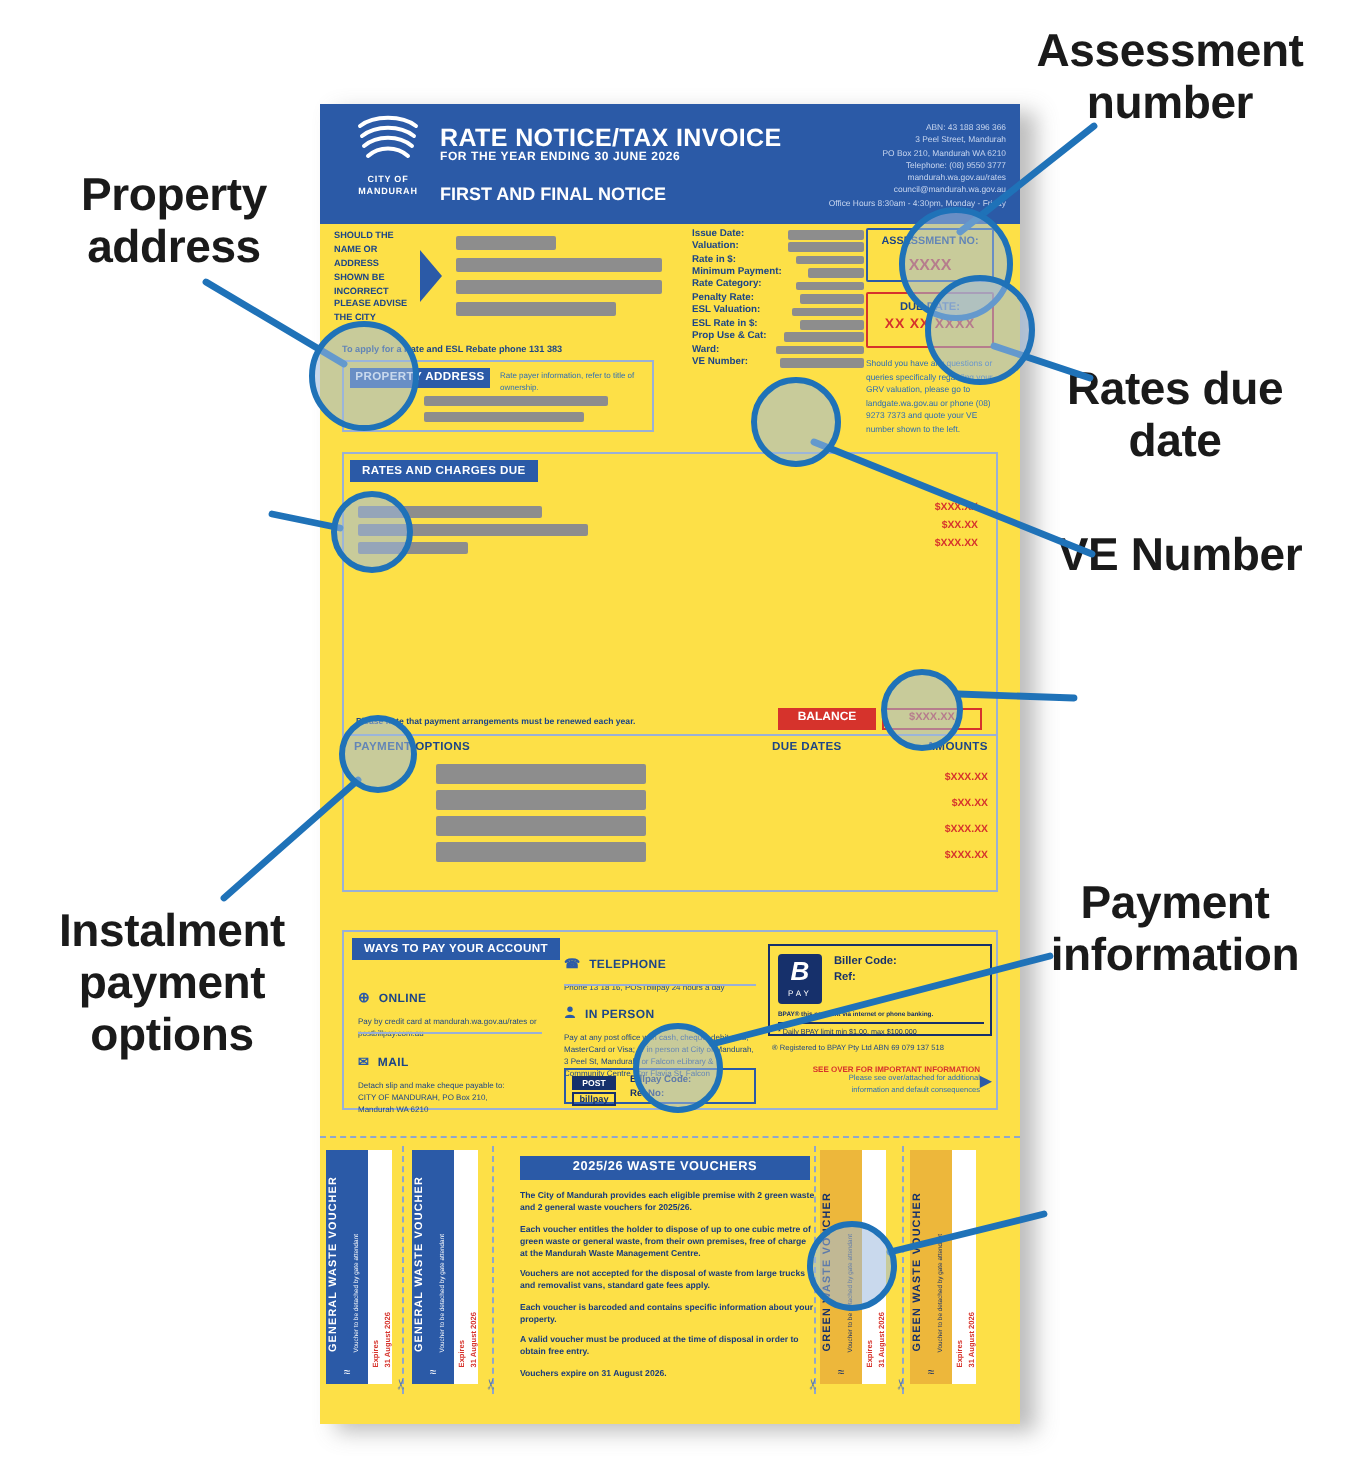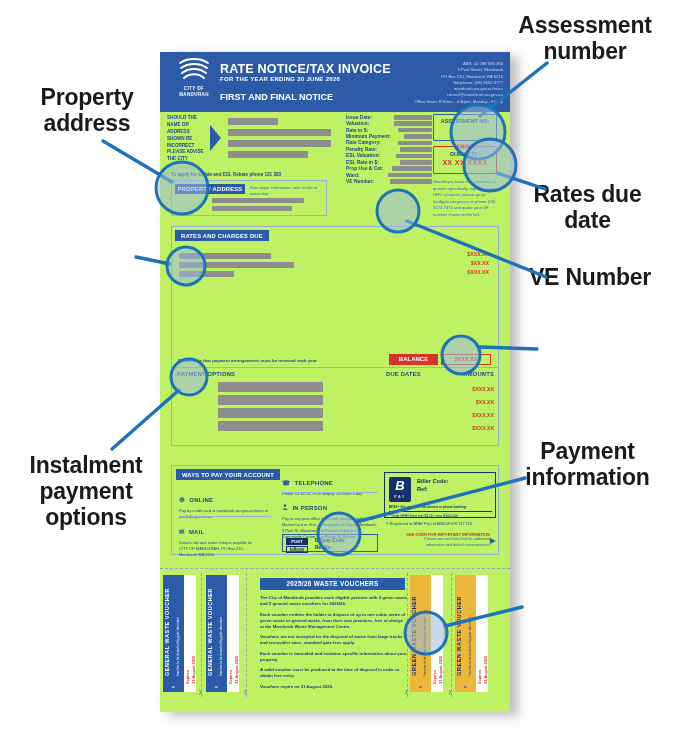--- a/index.html
+++ b/index.html
@@ -5,21 +5,21 @@
   * { margin:0; padding:0; box-sizing:border-box; }
   html,body { width:676px; height:732px; background:#ffffff; font-family:"Liberation Sans", sans-serif; }
   #page { position:relative; width:676px; height:732px; background:#fff; overflow:hidden; }
   .pre { white-space:pre-line; }
   .abs { position:absolute; }
 
   
   .callout { position:absolute; color:#1a1a1a; font-size:23px; font-weight:600; line-height:1.13; text-align:center; letter-spacing:-0.2px; }
 
   
-  .doc { position:absolute; left:160px; top:52px; width:350px; height:660px; background:#bef264; box-shadow:8px 4px 10px rgba(110,110,110,0.45); }
+  .doc { position:absolute; left:160px; top:52px; width:350px; height:660px; background:#fde047; box-shadow:8px 4px 10px rgba(110,110,110,0.45); }
   .bar { background:#8d8d8d; border-radius:1px; display:block; }
 
   .doc-header { position:absolute; left:0; top:0; width:350px; height:60px; background:#2b5aa7; color:#fff; }
   .logo-wrap { position:absolute; left:10px; top:5px; width:48px; text-align:center; }
   .logo-caption { font-size:4.5px; font-weight:bold; letter-spacing:.4px; line-height:1.3; margin-top:1px; }
   .doc-title { position:absolute; left:60px; top:10px; font-size:12.5px; font-weight:bold; letter-spacing:.2px; }
   .doc-subtitle { position:absolute; left:60px; top:24px; font-size:6px; font-weight:bold; letter-spacing:.3px; }
   .doc-notice { position:absolute; left:60px; top:40px; font-size:9px; font-weight:bold; }
   .doc-contact { position:absolute; right:7px; top:9px; width:125px; font-size:4.2px; line-height:1.5; text-align:right; color:#c8d6ef; }
 
@@ -28,21 +28,21 @@
   .name-bars { position:absolute; left:68px; top:66px; }
   .name-bars .bar { margin-bottom:4.5px; height:6.5px; }
 
   .fields { position:absolute; left:186px; top:62px; width:86px; }
   .frow { display:flex; justify-content:space-between; align-items:center; height:6.45px; }
   .flabel { font-size:4.9px; font-weight:bold; color:#1c4587; white-space:nowrap; }
   .fbar { height:4.6px; background:#8d8d8d; border-radius:1px; }
 
   .assess-box { position:absolute; left:273px; top:62px; width:64px; height:27px; border:1.4px solid #2b5aa7; border-radius:1px; text-align:center; padding-top:3px; }
   .assess-box .lbl { font-size:5.4px; font-weight:bold; color:#1c4587; }
-  .assess-box .val { font-size:8px; font-weight:bold; color:#d6332c; margin-top:18px; }
+  .assess-box .val { font-size:8px; font-weight:bold; color:#d6332c; margin-top:4px; }
   .due-box { position:absolute; left:273px; top:94px; width:64px; height:28px; border:1.4px solid #d6332c; border-radius:1px; text-align:center; padding-top:3.5px; }
   .due-box .lbl { font-size:5.6px; font-weight:bold; color:#1c4587; }
   .due-box .val { font-size:7px; font-weight:bold; color:#d6332c; margin-top:2.5px; letter-spacing:.4px; }
   .grv-note { position:absolute; left:273px; top:127px; width:64px; font-size:4.2px; line-height:1.55; color:#2d6db5; }
 
   .rebate-note { position:absolute; left:11px; top:120px; font-size:4.6px; font-weight:bold; color:#1c4587; }
   .prop-box { position:absolute; left:11px; top:128px; width:156px; height:36px; border:1px solid #9ab0d6; }
   .prop-header { position:absolute; left:3px; top:3px; width:70px; height:10px; background:#2b5aa7; color:#fff; font-size:5.8px; font-weight:bold; text-align:center; line-height:10px; letter-spacing:.2px; }
   .prop-note { position:absolute; left:78px; top:3.5px; width:72px; font-size:4px; line-height:1.5; color:#2d6db5; }
   .prop-bars { position:absolute; left:40px; top:17px; }

